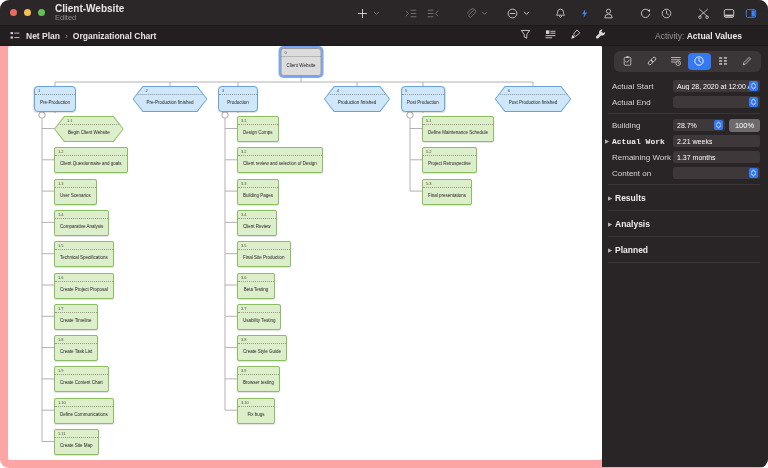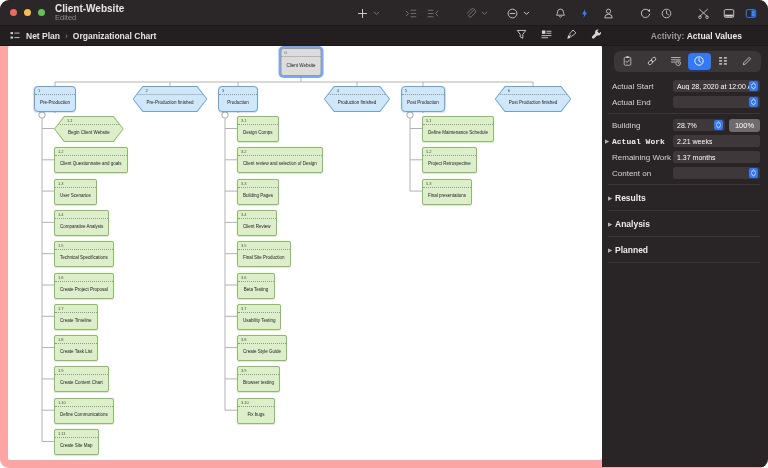--- a/index.html
+++ b/index.html
@@ -23,21 +23,21 @@
   .g8{margin-left:8px;}.g14{margin-left:14px;}.g20{margin-left:20px;}.g4{margin-left:4px;}
 
   
   .viewbar{height:20px;background:#231e1f;display:flex;align-items:center;border-bottom:1px solid #1d1919;}
   .crumbwrap{display:flex;align-items:center;margin-left:9px;gap:5px;}
   .crumb{font-size:8.5px;font-weight:600;color:#e5e2e3;}
   .crumb-sep{font-size:8.5px;color:#8f8a8b;}
   .vspacer{flex:1;}
   .vicons{display:flex;align-items:center;gap:12px;margin-right:0;}
   .activity{font-size:8.5px;margin-left:48px;margin-right:26px;white-space:nowrap;}
-  .activity .alabel{color:#9b9697;font-weight:bold;}
+  .activity .alabel{color:#9b9697;}
   .activity .avalue{color:#eceaea;font-weight:600;margin-top:31px;}
 
   
   .main{display:flex;height:421px;}
   .canvaswrap{width:602px;padding:0 0 6px 8px;}
   .canvas{position:relative;width:594px;height:414px;background:#ffffff;border-radius:2px;overflow:hidden;}
   #edges{position:absolute;left:0;top:0;}
   #nodes{position:absolute;left:0;top:0;width:100%;height:100%;}
 
   

